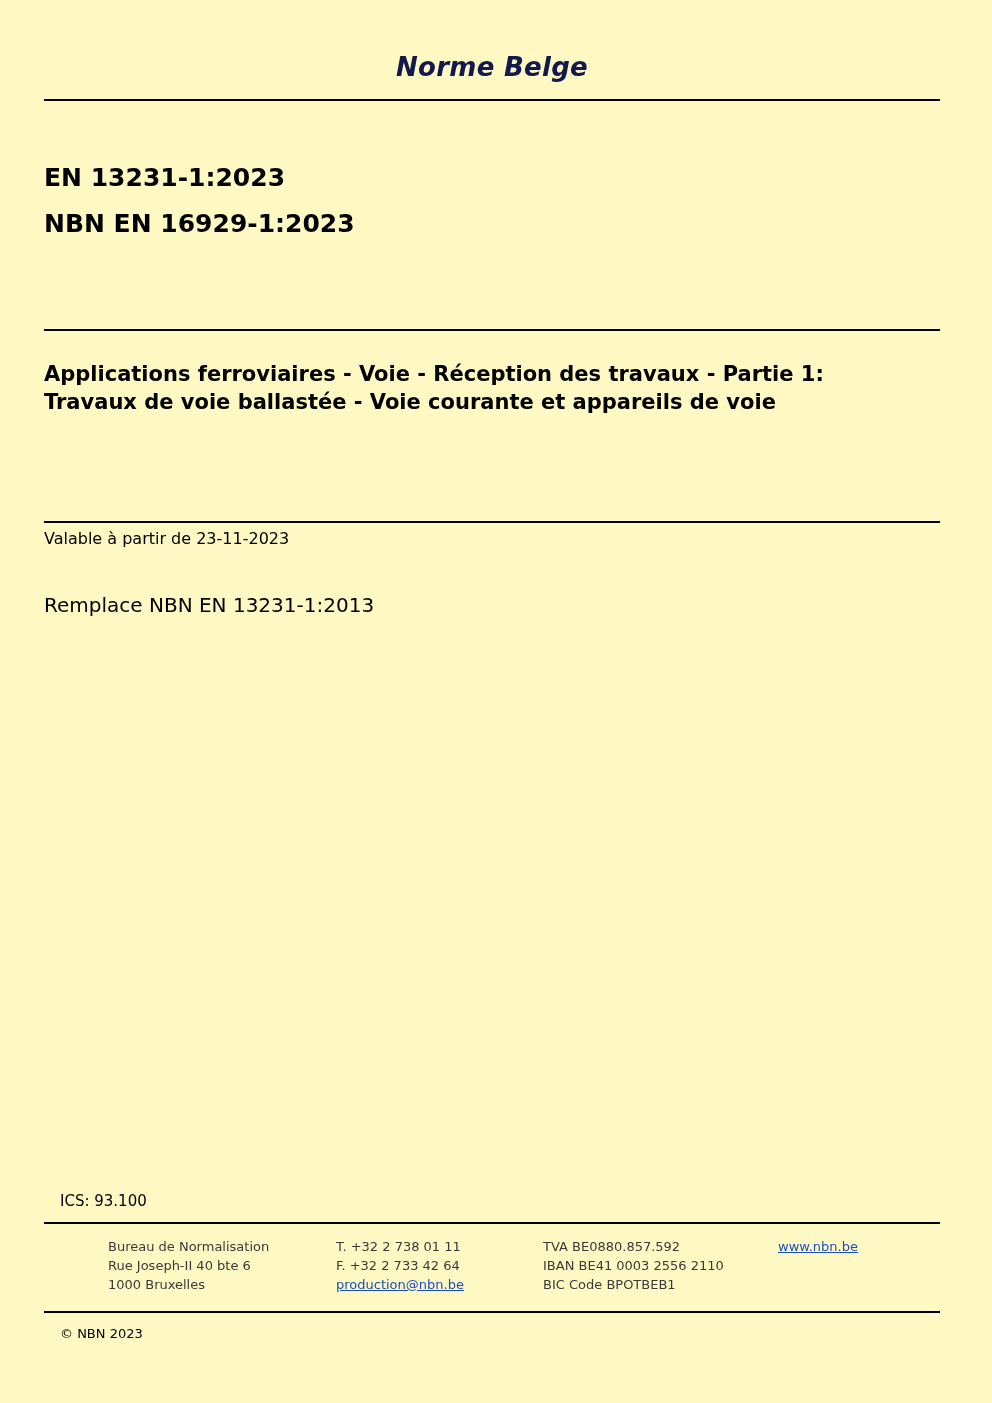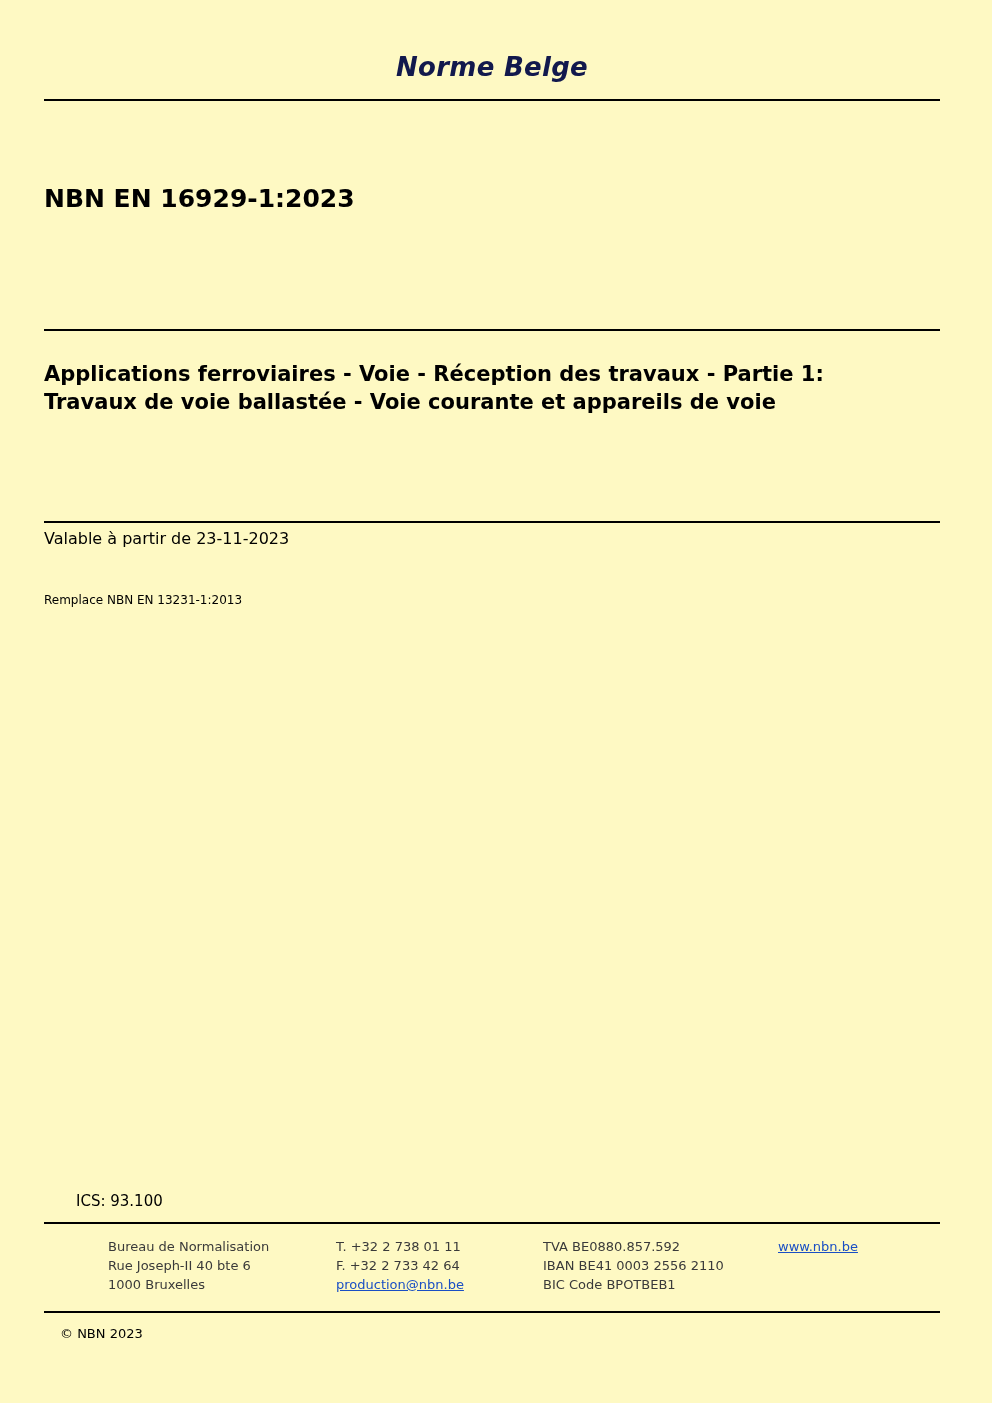--- a/index.html
+++ b/index.html
@@ -128,32 +128,31 @@
     position: absolute;
     left: 0;
     top: 529px;
     font-size: 16px;
     color: #000;
   }
   .replaces {
     position: absolute;
     left: 0;
     top: 593px;
-    font-size: 12px;
+    font-size: 20px;
     color: #000;
   }
 
   
   .ics {
     position: absolute;
     left: 16px;
     top: 1192px;
     font-size: 15px;
     color: #000;
-    margin-left: 16px;
   }
 
   
   .footer {
     position: absolute;
     left: 12px;
     top: 1238px;
     width: 896px;
     height: 62px;
     font-size: 13px;
@@ -185,20 +184,21 @@
 </head>
 <body>
 
 <div class="page">
   <div class="content">
 
     <div class="doc-title">Norme Belge</div>
     <div class="rule rule-top"></div>
 
     <div class="ref-block">
+      <div class="ref-line">EN 13231-1:2023</div>
       <div class="ref-line second">NBN EN 16929-1:2023</div>
     </div>
 
 
     <div class="rule rule-mid"></div>
 
     <div class="std-title">Applications ferroviaires - Voie - Réception des travaux - Partie 1: Travaux de voie ballastée - Voie courante et appareils de voie</div>
 
     <div class="rule rule-valid"></div>
 

